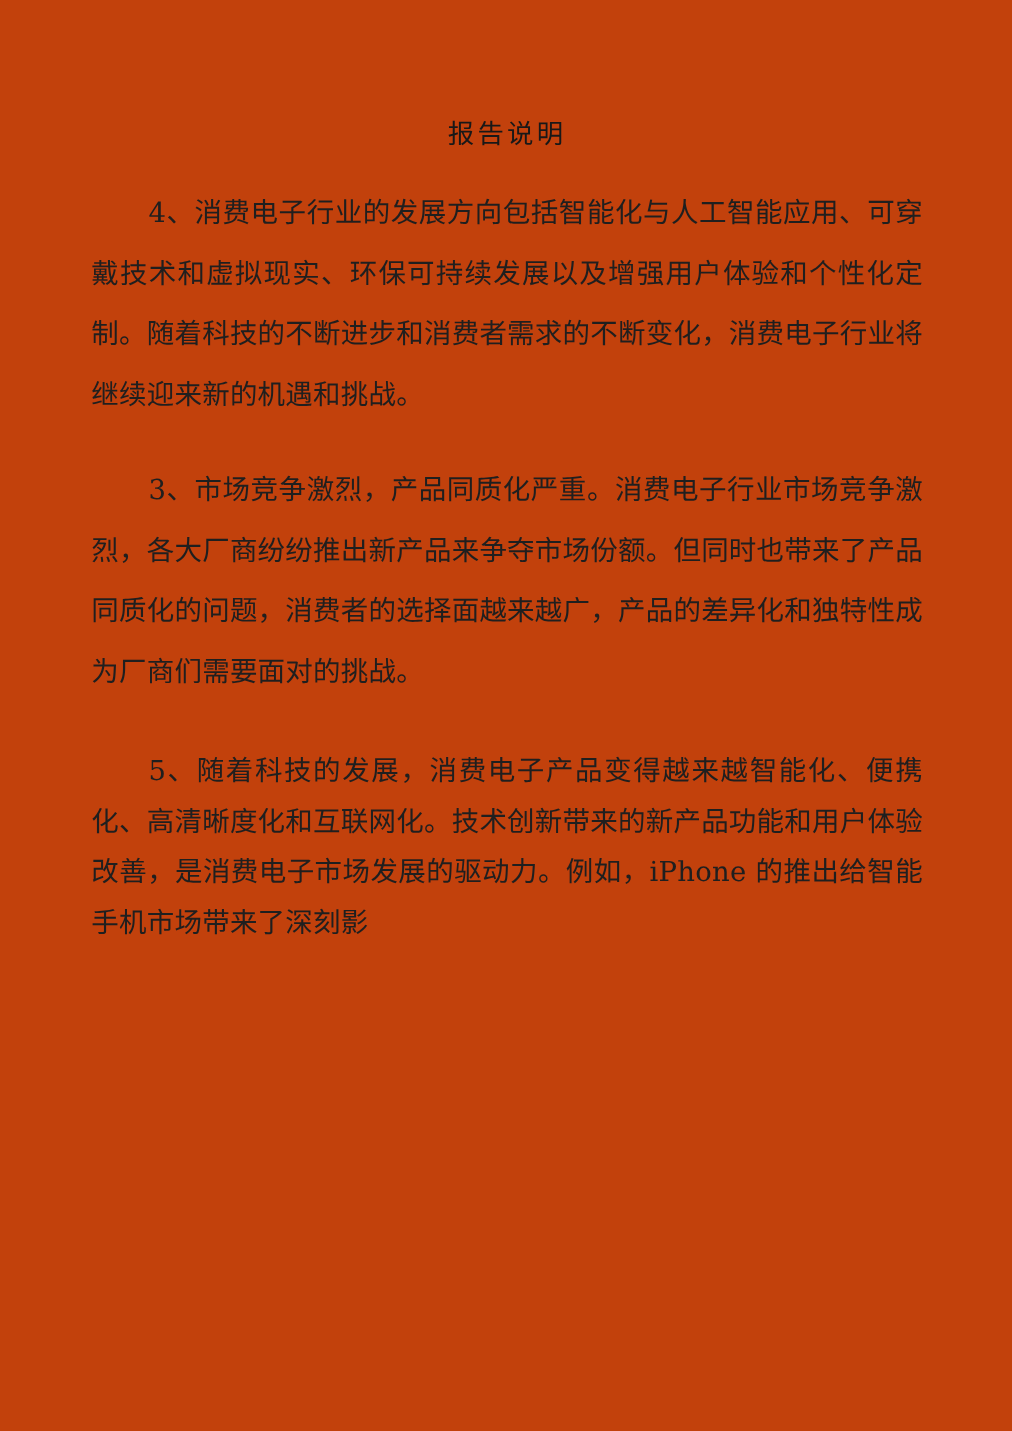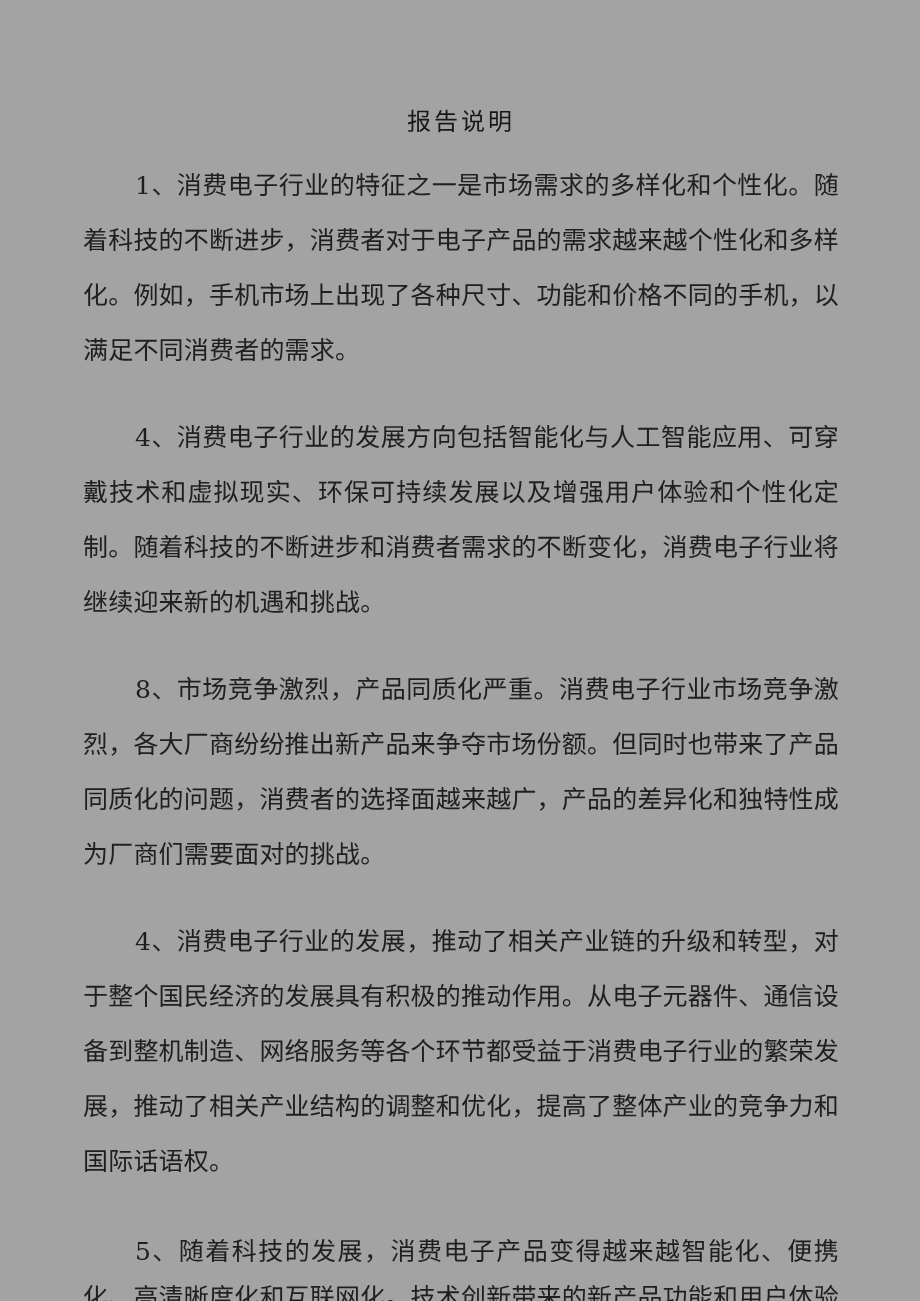--- a/index.html
+++ b/index.html
@@ -6,21 +6,21 @@
   html, body {
     margin: 0;
     padding: 0;
     background: #ffffff;
   }
 
   .page {
     position: relative;
     width: 920px;
     height: 1301px;
-    background: #a3a3a3;
+    background: #c2410c;
     overflow: hidden;
     box-sizing: border-box;
     font-family: "DejaVu Serif", "Liberation Serif", serif;
     color: #1c1c1c;
     -webkit-font-smoothing: antialiased;
   }
 
   .doc-body {
     position: absolute;
     left: 83px;
@@ -68,24 +68,22 @@
   }
 </style>
 </head>
 <body>
 
 <div class="page">
   <div class="doc-body">
 
     <h1 class="doc-title">报告说明</h1>
 
-    <p class="para para-loose first">1、消费电子行业的特征之一是市场需求的多样化和个性化。随着科技的不断进步，消费者对于电子产品的需求越来越个性化和多样化。例如，手机市场上出现了各种尺寸、功能和价格不同的手机，以满足不同消费者的需求。</p>
 
     <p class="para para-loose">4、消费电子行业的发展方向包括智能化与人工智能应用、可穿戴技术和虚拟现实、环保可持续发展以及增强用户体验和个性化定制。随着科技的不断进步和消费者需求的不断变化，消费电子行业将继续迎来新的机遇和挑战。</p>
 
-    <p class="para para-loose">8、市场竞争激烈，产品同质化严重。消费电子行业市场竞争激烈，各大厂商纷纷推出新产品来争夺市场份额。但同时也带来了产品同质化的问题，消费者的选择面越来越广，产品的差异化和独特性成为厂商们需要面对的挑战。</p>
+    <p class="para para-loose">3、市场竞争激烈，产品同质化严重。消费电子行业市场竞争激烈，各大厂商纷纷推出新产品来争夺市场份额。但同时也带来了产品同质化的问题，消费者的选择面越来越广，产品的差异化和独特性成为厂商们需要面对的挑战。</p>
 
-    <p class="para para-loose">4、消费电子行业的发展，推动了相关产业链的升级和转型，对于整个国民经济的发展具有积极的推动作用。从电子元器件、通信设备到整机制造、网络服务等各个环节都受益于消费电子行业的繁荣发展，推动了相关产业结构的调整和优化，提高了整体产业的竞争力和国际话语权。</p>
 
     <p class="para para-tight">5、随着科技的发展，消费电子产品变得越来越智能化、便携化、高清晰度化和互联网化。技术创新带来的新产品功能和用户体验改善，是消费电子市场发展的驱动力。例如，iPhone 的推出给智能手机市场带来了深刻影</p>
 
   </div>
 </div>
 
 </body></html>

